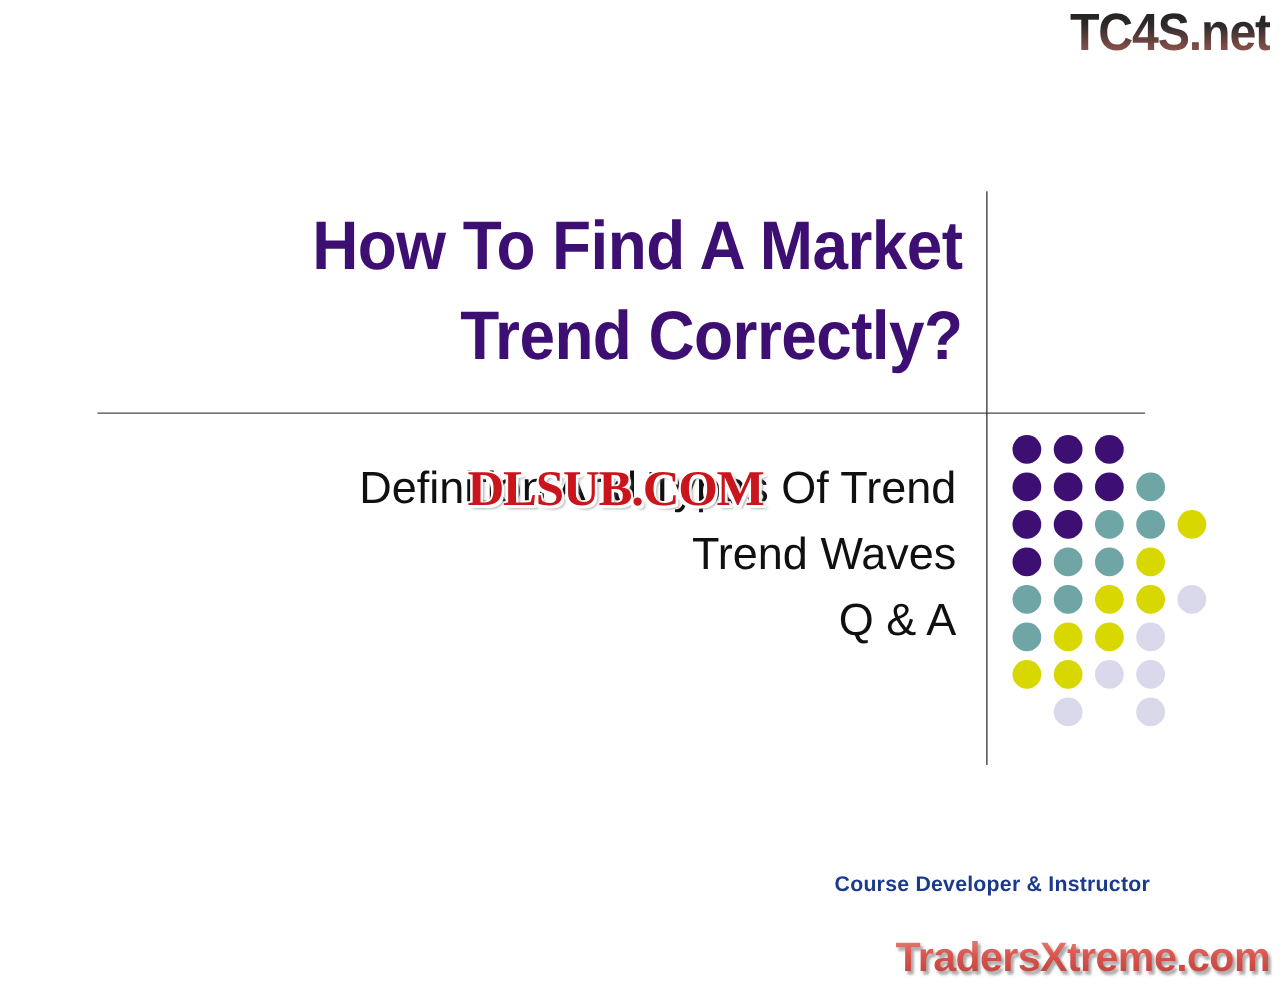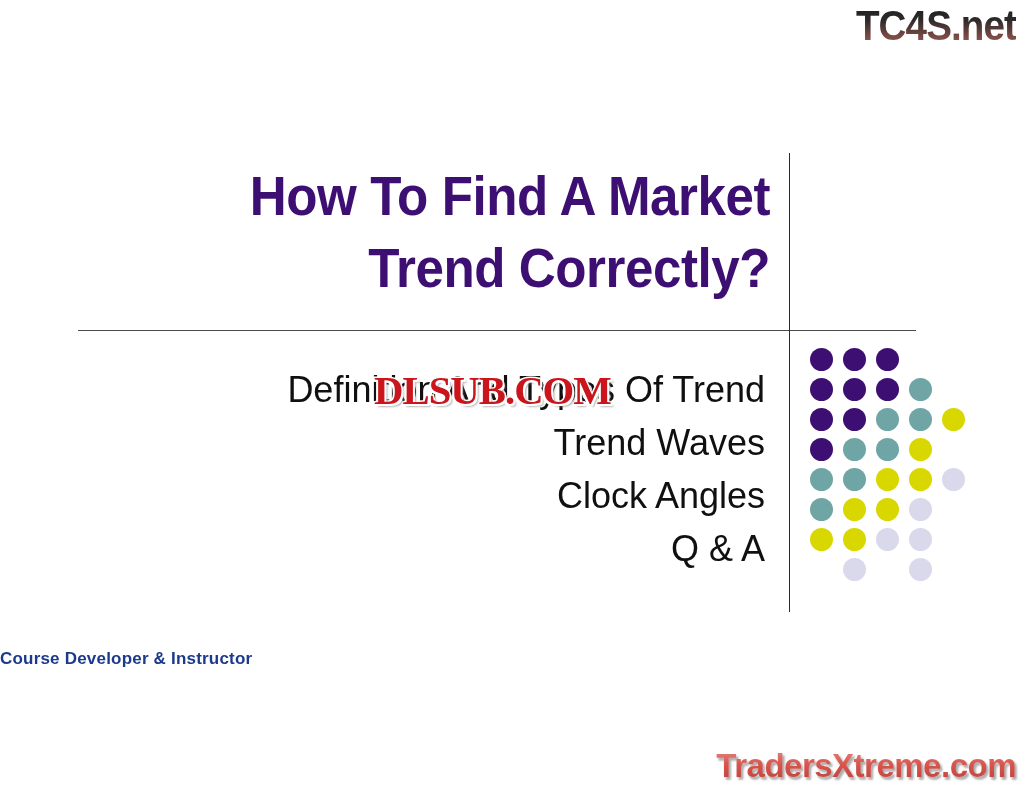--- a/index.html
+++ b/index.html
@@ -121,23 +121,23 @@
     position: absolute;
     width: 23px;
     height: 23px;
     border-radius: 50%;
   }
 
   
   #footer-credits {
     position: absolute;
     left: 0;
-    top: 647px;
+    top: 696px;
     width: 920px;
-    text-align: left;
+    text-align: right;
     color: #1b3a8c;
     font-family: "Liberation Sans", sans-serif;
     font-weight: bold;
     font-size: 17px;
     line-height: 23px;
     letter-spacing: 0.2px;
   }
   #footer-credits .credit-line { display: block; white-space: nowrap; }
   #footer-credits .credit-line.url { font-size: 19px; letter-spacing: 0.4px; }
 
@@ -183,21 +183,20 @@
 <div id="rule-vertical"></div>
 
 <div id="slide-title" style="color: rgb(61, 15, 114);">
   <span class="title-line">How To Find A Market</span>
   <span class="title-line">Trend Correctly?</span>
 </div>
 
 <div id="agenda-list" style="color: rgb(16, 16, 16);">
   <span class="agenda-item">Definition And Types Of Trend</span>
   <span class="agenda-item">Trend Waves</span>
-  <span class="agenda-item">Clock Angles</span>
   <span class="agenda-item">Q &amp; A</span>
 </div>
 
 <div id="dlsub-watermark" style="color: rgb(201, 21, 27);">DLSUB.COM</div>
 
 <div id="dot-matrix">
     <span class="dot" style="left: 0px; top: 0px; width: 23px; height: 23px; background: rgb(61, 15, 114);"></span>
     <span class="dot" style="left: 33px; top: 0px; width: 23px; height: 23px; background: rgb(61, 15, 114);"></span>
     <span class="dot" style="left: 66px; top: 0px; width: 23px; height: 23px; background: rgb(61, 15, 114);"></span>
     <span class="dot" style="left: 0px; top: 30px; width: 23px; height: 23px; background: rgb(61, 15, 114);"></span>

